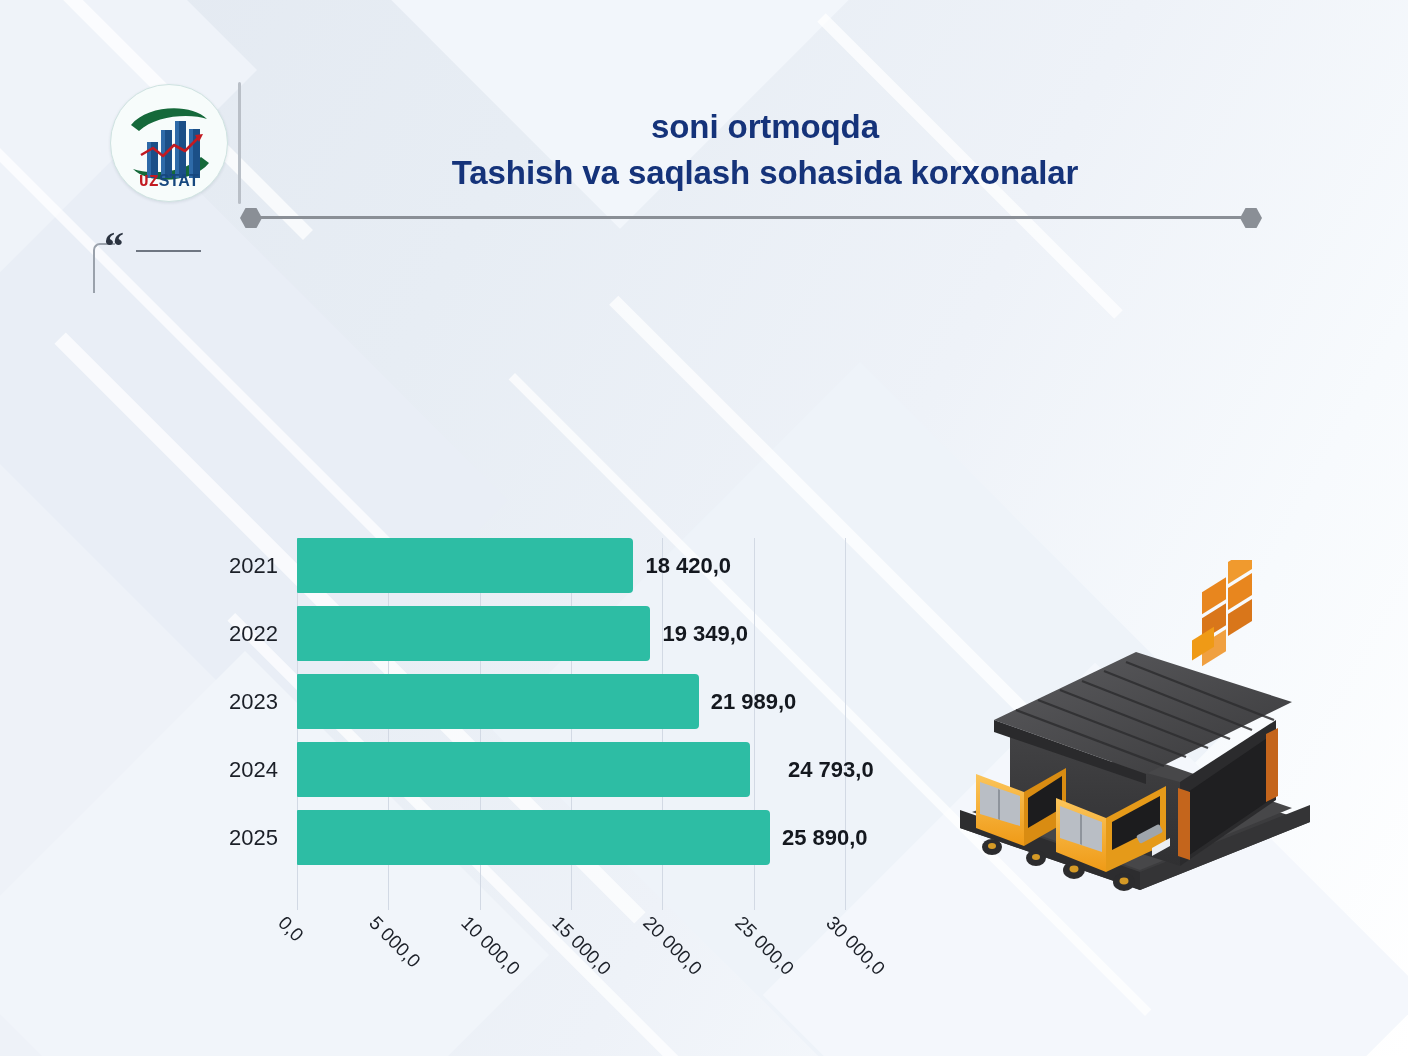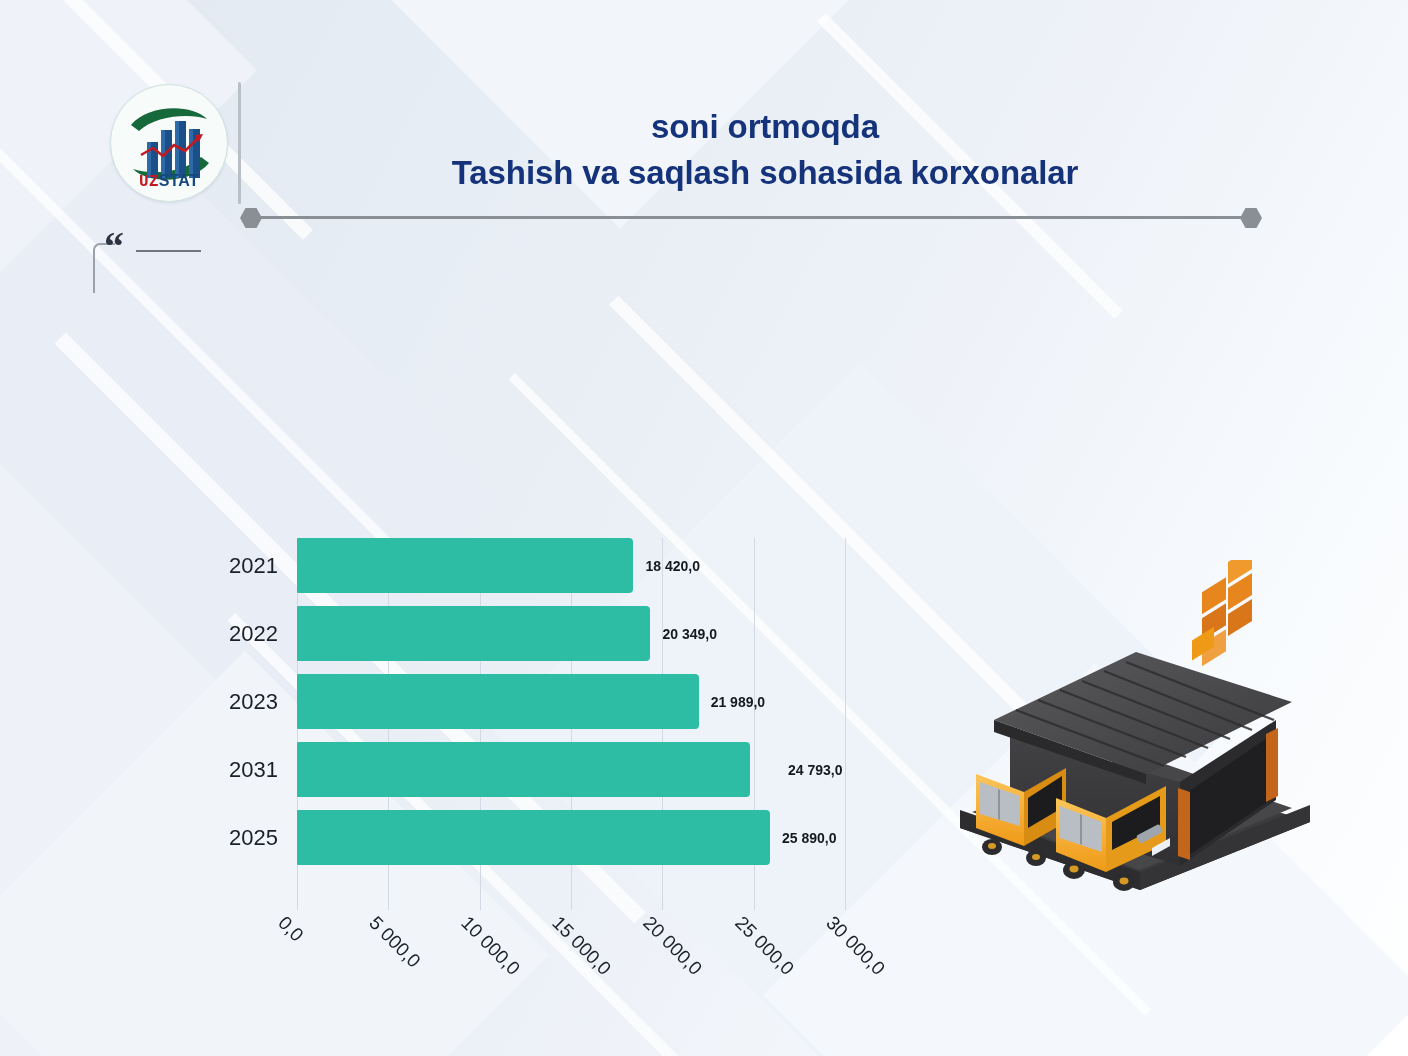--- a/index.html
+++ b/index.html
@@ -166,21 +166,21 @@
   .bar-cat {
     position: absolute; right: 100%;
     margin-right: 19px;
     top: 50%; transform: translateY(-50%);
     font-size: 22px; color: #1b1f27; white-space: nowrap;
   }
   .bar-val {
     position: absolute; left: 100%;
     margin-left: 12px;
     top: 50%; transform: translateY(-50%);
-    font-size: 14px; font-weight: bold; color: #14181f; white-space: nowrap;
+    font-size: 22px; font-weight: bold; color: #14181f; white-space: nowrap;
   }
 
   .xticks { position: absolute; left: 297px; top: 912px; width: 560px; height: 120px; }
   .xtick {
     position: absolute; top: 0;
     font-size: 19px; color: #1b1f27; white-space: nowrap;
     transform: rotate(45deg); transform-origin: left top;
   }
 
   
@@ -260,29 +260,29 @@
       <div class="gridline" style="left: 456.667px; background: rgb(210, 217, 228);"></div>
       <div class="gridline" style="left: 548px; background: rgb(210, 217, 228);"></div>
       <div class="bar-row" style="top: 0px;">
         <span class="bar-cat">2021</span>
         <div class="bar" style="width: 336.472px; background: rgb(45, 189, 164);"></div>
         <span class="bar-val" style="left: 336.472px;">18 420,0</span>
       </div>
       <div class="bar-row" style="top: 68px;">
         <span class="bar-cat">2022</span>
         <div class="bar" style="width: 353.442px; background: rgb(45, 189, 164);"></div>
-        <span class="bar-val" style="left: 353.442px;">20 349,0</span>
+        <span class="bar-val" style="left: 353.442px;">19 349,0</span>
       </div>
       <div class="bar-row" style="top: 136px;">
         <span class="bar-cat">2023</span>
         <div class="bar" style="width: 401.666px; background: rgb(45, 189, 164);"></div>
         <span class="bar-val" style="left: 401.666px;">21 989,0</span>
       </div>
       <div class="bar-row" style="top: 204px;">
-        <span class="bar-cat">2031</span>
+        <span class="bar-cat">2024</span>
         <div class="bar" style="width: 452.885px; background: rgb(45, 189, 164);"></div>
         <span class="bar-val" style="left: 479px;">24 793,0</span>
       </div>
       <div class="bar-row" style="top: 272px;">
         <span class="bar-cat">2025</span>
         <div class="bar" style="width: 472.924px; background: rgb(45, 189, 164);"></div>
         <span class="bar-val" style="left: 472.924px;">25 890,0</span>
       </div>
     </div>
   <div class="xticks" id="xticks">

